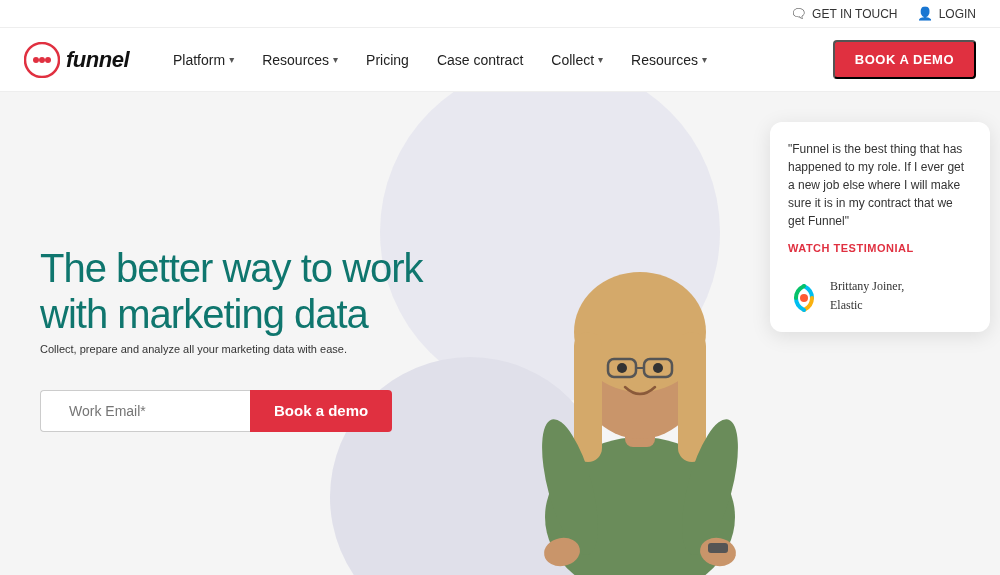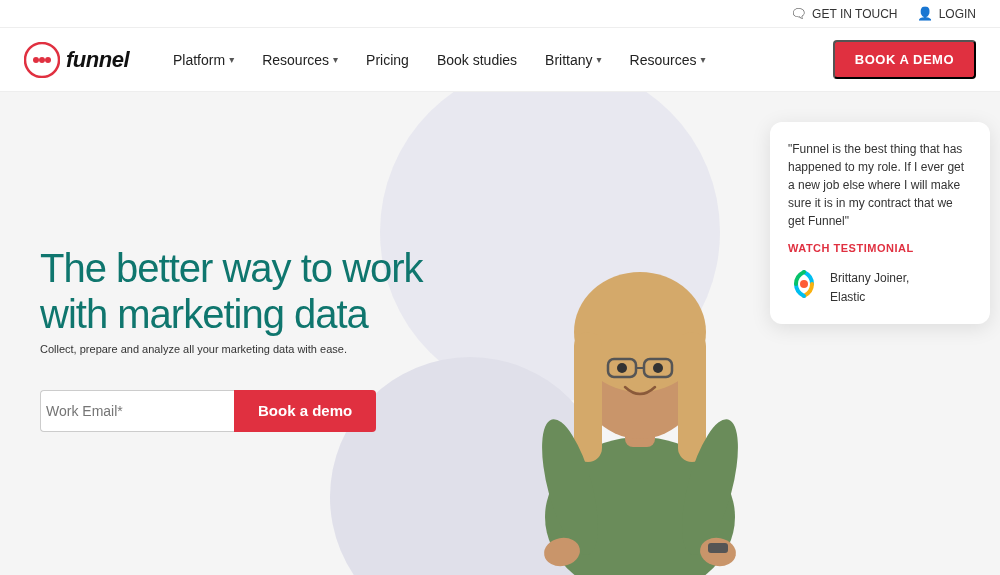--- a/index.html
+++ b/index.html
@@ -143,28 +143,28 @@
       color: #333;
       line-height: 1.5;
       margin-bottom: 32px;
     }
     .hero-cta {
       display: flex;
       gap: 0;
       align-items: stretch;
     }
     .email-input {
-      padding: 12px 5px;
+      padding: 12px 28px;
       border: 1.5px solid #ccc;
       border-right: none;
       border-radius: 4px 0 0 4px;
       font-size: 14px;
       color: #999;
       background: #fff;
-      width: 194px;
+      width: 210px;
       outline: none;
     }
     .book-demo-btn {
       background: #e03040;
       color: #fff;
       border: none;
       padding: 12px 24px;
       font-size: 15px;
       font-weight: 600;
       border-radius: 0 4px 4px 0;
@@ -200,27 +200,28 @@
       line-height: 1.5;
       margin-bottom: 12px;
     }
     .watch-testimonial {
       font-size: 11px;
       font-weight: 700;
       color: #e03040;
       letter-spacing: 0.5px;
       text-transform: uppercase;
       cursor: pointer;
-      margin-bottom: 14px;
+      margin-bottom: 22px;
       display: block;
     }
     .testimonial-person {
       display: flex;
-      align-items: flex-start;
+      align-items: flex-end;
       gap: 10px;
+      font-family: Liberation Serif, serif;
     }
     .person-name {
       font-size: 12px;
       color: #333;
       font-weight: 500;
       line-height: 1.4;
     }
 
     
     .elastic-avatar {
@@ -264,24 +265,24 @@
       <span class="nav-chevron">▾</span>
     </div>
     <div class="nav-item">
       <span>Resources</span>
       <span class="nav-chevron">▾</span>
     </div>
     <div class="nav-item">
       <span>Pricing</span>
     </div>
     <div class="nav-item">
-      <span>Book studies</span>
-    </div>
-    <div class="nav-item">
-      <span>Brittany</span>
+      <span>Case contract</span>
+    </div>
+    <div class="nav-item">
+      <span>Collect</span>
       <span class="nav-chevron">▾</span>
     </div>
     <div class="nav-item">
       <span>Resources</span>
       <span class="nav-chevron">▾</span>
     </div>
   </div>
 
   <button class="nav-book-demo">BOOK A DEMO</button>
 </nav>

